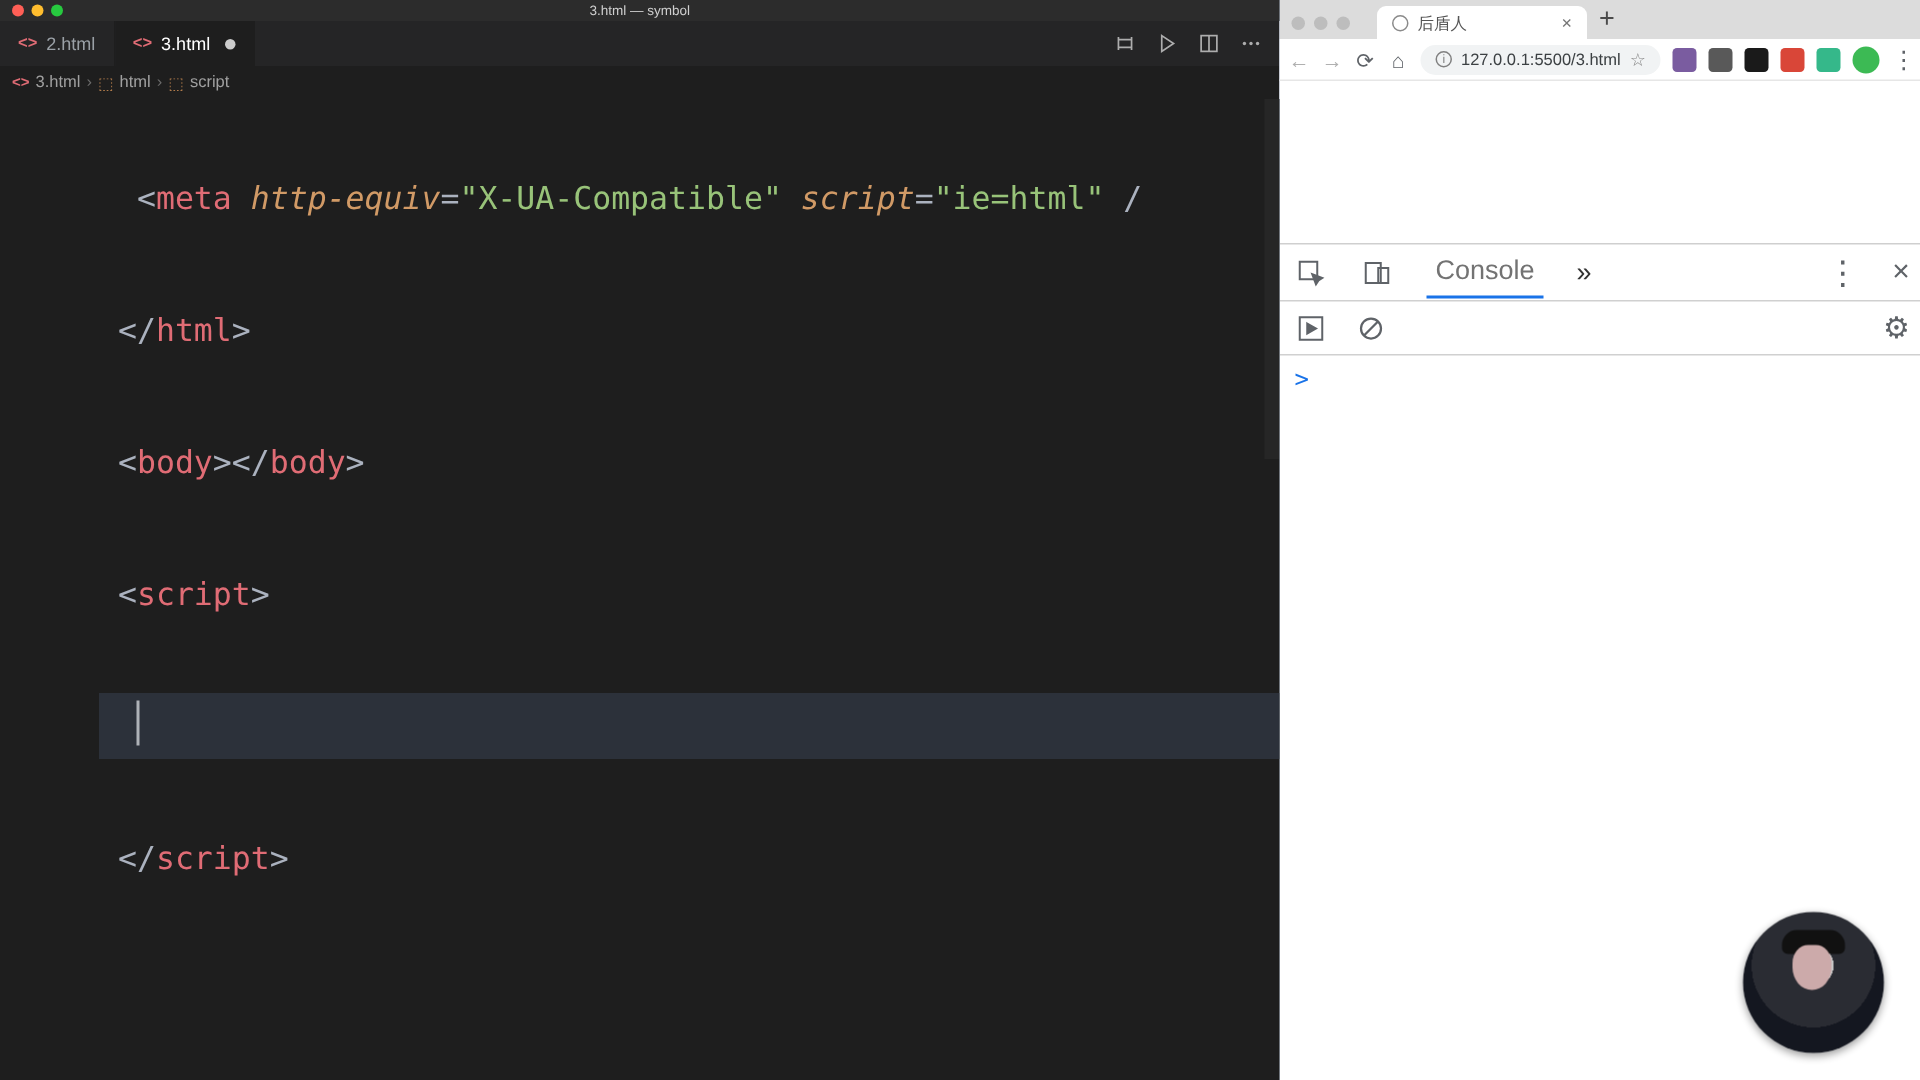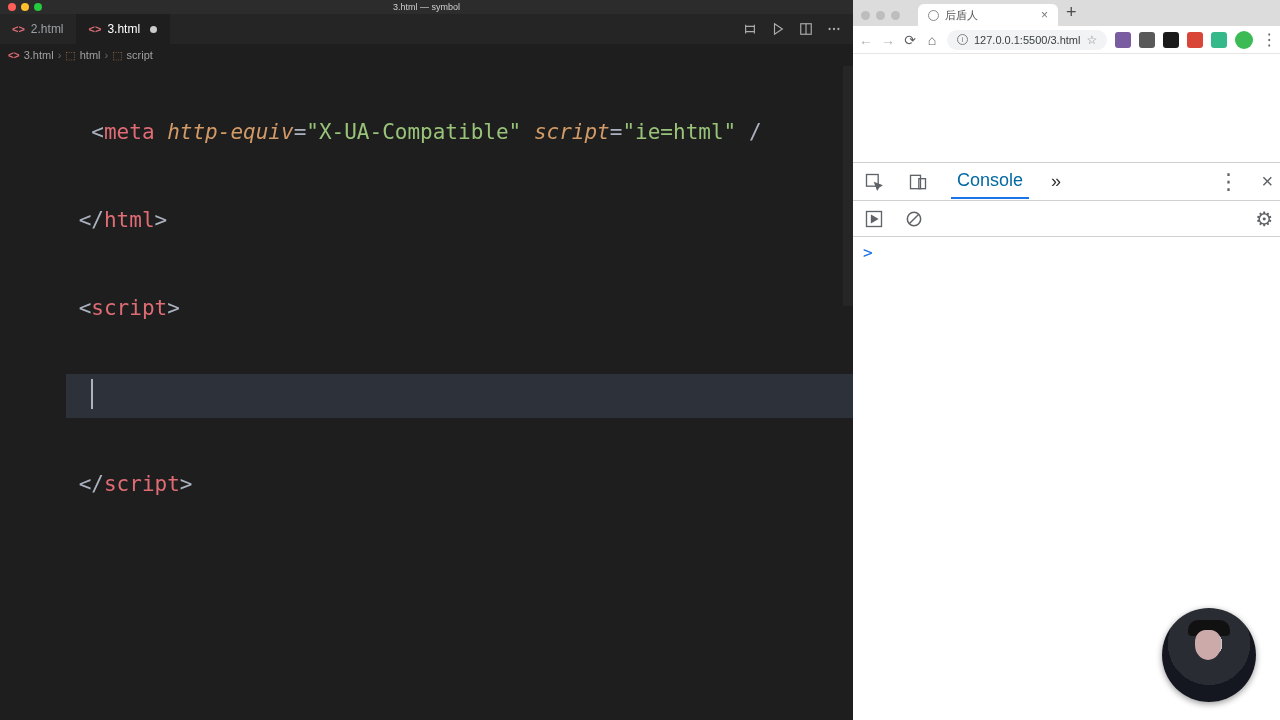--- a/index.html
+++ b/index.html
@@ -78,21 +78,21 @@
 
   
   .page { flex: 0 0 108px; background: #fff; }
 
   
   .devtools { flex: 1; border-top: 1px solid #cfcfcf; display: flex; flex-direction: column; background: #fff; }
   .dt-tabs { height: 38px; border-bottom: 1px solid #d0d0d0; display: flex; align-items: center; padding: 0 10px; gap: 22px; }
   .dt-iconbox { width: 22px; height: 22px; display:inline-flex; align-items:center; justify-content:center; color:#5f6368; cursor:pointer; }
   .dt-iconbox svg{width:20px;height:20px}
   .dt-label { font-size: 18px; color: #333; padding: 6px 6px; cursor: pointer; }
-  .dt-label.active { color: #0369a1; border-bottom: 2px solid #1a73e8; }
+  .dt-label.active { color: #737373; border-bottom: 2px solid #1a73e8; }
   .dt-more { font-size: 18px; color: #333; }
   .dt-spacer{flex:1}
   .dt-kebab{font-size:22px;color:#5f6368;cursor:pointer}
   .dt-close{font-size:20px;color:#5f6368;cursor:pointer}
 
   .dt-ctxbar { height: 36px; border-bottom: 1px solid #d0d0d0; display: flex; align-items: center; padding: 0 10px; gap: 18px; }
   .ctx-sel { flex:0 0 210px; height:26px; border:1px solid #bcbcbc; display:flex; align-items:center; padding:0 8px; font-size:17px; color:#333; justify-content:space-between; }
   .ctx-sel .caret { color:#555; }
   .gear{color:#5f6368;font-size:20px;cursor:pointer}
 
@@ -167,20 +167,21 @@
     <span class="bc-sep">›</span>
     <span class="bc-sym">⬚</span>
     <span>script</span>
   </div>
 
   <div class="editor-wrap">
     <div class="gutter"></div>
     <div class="code">
 <span class="line">  <span class="tk-punct">&lt;</span><span class="tk-tag">meta</span> <span class="tk-attr">http-equiv</span><span class="tk-punct">=</span><span class="tk-string">"<span>X-UA-Compatible</span>"</span> <span class="tk-attr">script</span><span class="tk-punct">=</span><span class="tk-string">"<span>ie=html</span>"</span> <span class="tk-punct">/</span></span>
 <span class="line"> <span class="tk-punct">&lt;/</span><span class="tk-tag">html</span><span class="tk-punct">&gt;</span></span>
+<span class="line"> <span class="tk-punct">&lt;</span><span class="tk-tag">body</span><span class="tk-punct">&gt;&lt;/</span><span class="tk-tag">body</span><span class="tk-punct">&gt;</span></span>
 <span class="line"> <span class="tk-punct">&lt;</span><span class="tk-tag">script</span><span class="tk-punct">&gt;</span></span>
 <span class="line current-line">  <span class="cursor"></span></span>
 <span class="line"> <span class="tk-punct">&lt;/</span><span class="tk-tag">script</span><span class="tk-punct">&gt;</span></span>
 
     </div>
     <div class="mini"></div>
   </div>
 </div>
 
 <div class="browser">

